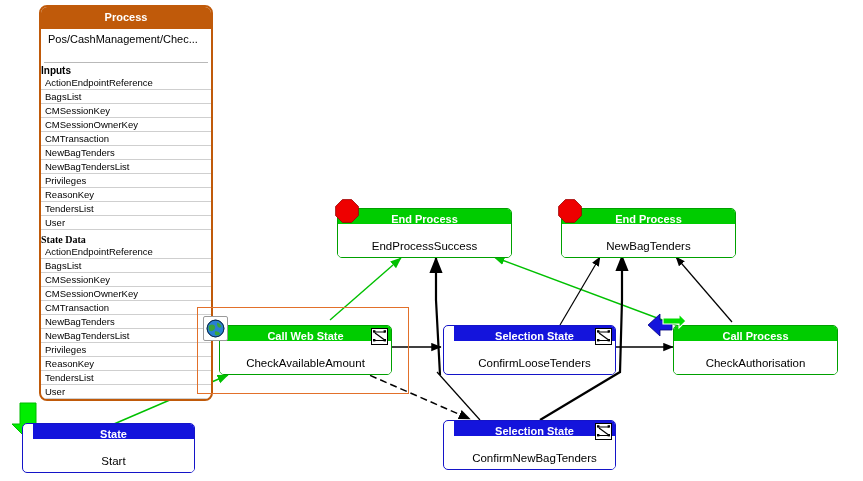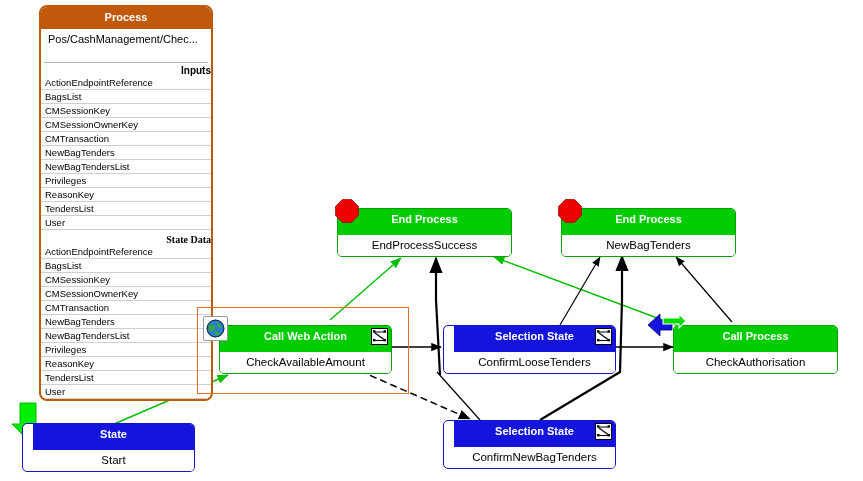--- a/index.html
+++ b/index.html
@@ -60,21 +60,21 @@
     padding: 4px 4px 17px 4px;
     color: #000000;
     white-space: nowrap;
     overflow: hidden;
     border-bottom: 1px solid #b9b9b9;
     margin: 0 3px;
   }
   .section-title {
     font-weight: bold;
     font-size: 10px;
-    text-align: right;
+    text-align: left;
     padding: 2px 0 0 0;
     color: #000000;
   }
   .prop-list { margin: 0; padding: 0; list-style: none; }
   .prop-list li {
     font-size: 9.5px;
     line-height: 13px;
     padding: 0 3px 0 4px;
     border-bottom: 1px solid #cfcfcf;
     color: #000000;
@@ -90,29 +90,30 @@
     background: #ffffff;
     overflow: hidden;
   }
   .node .node-header {
     position: relative;
     color: #ffffff;
     font-weight: bold;
     font-size: 11px;
     text-align: center;
     line-height: 21px;
-    height: 26px;
+    height: 15px;
   }
   .node .node-body {
     text-align: center;
     font-size: 11.5px;
     color: #000000;
     line-height: 21px;
     height: 21px;
     background: #ffffff;
+    margin-top: 12px;
   }
   .node.green { border: 1px solid #00a000; }
   .node.green .node-header { background: #00cc00; }
   .node.blue { border: 1px solid #1414c8; padding-left: 10px; }
   .node.blue .node-header { background: #1414dc; }
 
   
   .hdr-icon {
     position: absolute;
     right: 3px;
@@ -297,21 +298,21 @@
       <span>End Process</span>
     </div>
     <div class="node-body">NewBagTenders</div>
   </div>
   <svg class="stop-icon" id="stop-fail" style="left:558px; top:199px;" viewBox="0 0 24 24">
     <polygon points="7.4,0.6 16.6,0.6 23.4,7.4 23.4,16.6 16.6,23.4 7.4,23.4 0.6,16.6 0.6,7.4" fill="#ee0000" stroke="#990000" stroke-width="0.8"></polygon>
   </svg>
 
   <div class="node green" id="node-call-web-action" style="left:219px; top:325px; width:173px; z-index:5;">
     <div class="node-header">
-      <span>Call Web Action</span>
+      <span>Call Web State</span>
       <span class="hdr-icon">
         <svg viewBox="0 0 15 15" width="15" height="15">
           <line x1="2" y1="3" x2="13" y2="3" stroke="#000" stroke-width="1.2"></line>
           <line x1="2" y1="11.5" x2="13" y2="11.5" stroke="#000" stroke-width="1.2"></line>
           <line x1="3" y1="4" x2="12" y2="10.5" stroke="#000" stroke-width="1.2"></line>
           <rect x="1" y="1.2" width="2.4" height="2.4" fill="#000"></rect>
           <rect x="11.6" y="1.2" width="2.4" height="2.4" fill="#000"></rect>
           <rect x="1" y="10" width="2.4" height="2.4" fill="#000"></rect>
           <rect x="11.6" y="10" width="2.4" height="2.4" fill="#000"></rect>
         </svg>

